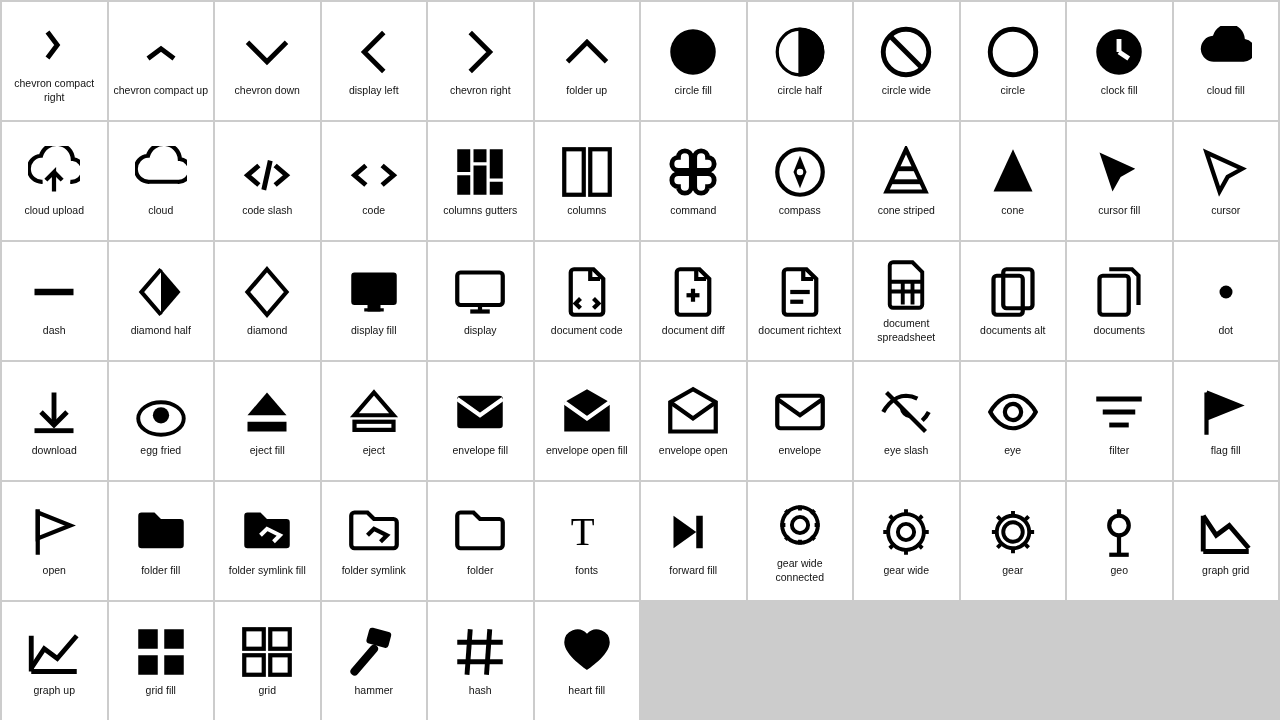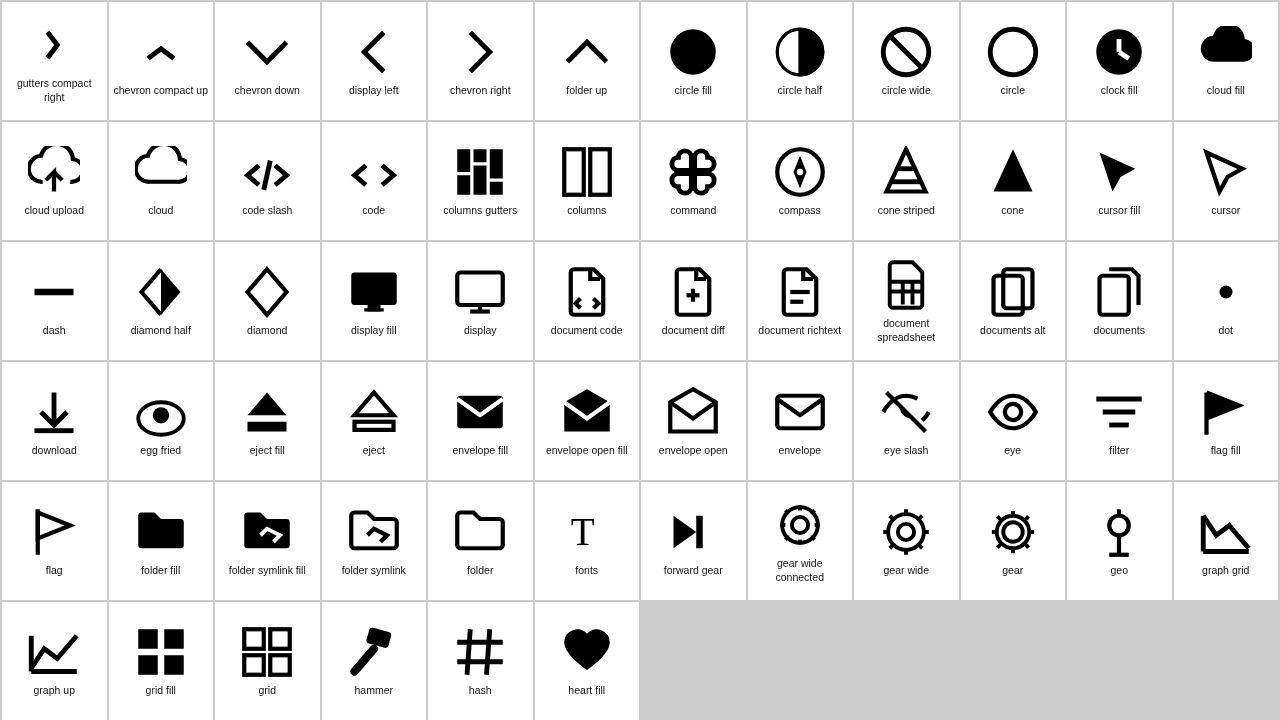--- a/index.html
+++ b/index.html
@@ -49,21 +49,21 @@
 </head>
 <body>
 
 <div class="grid">
 <div class="icon-cell">
       <div class="icon-svg">
         <svg viewBox="0 0 16 16" fill="none" stroke="#000" stroke-width="1.5">
           <path d="M6 4l3 4-3 4"></path>
         </svg>
       </div>
-      <div class="icon-label">gutters compact right</div>
+      <div class="icon-label">chevron compact right</div>
     </div>
     <div class="icon-cell">
       <div class="icon-svg">
         <svg viewBox="0 0 16 16" fill="none" stroke="#000" stroke-width="1.5">
           <path d="M4 10l4-3 4 3"></path>
         </svg>
       </div>
       <div class="icon-label">chevron compact up</div>
     </div>
     <div class="icon-cell">
@@ -489,21 +489,21 @@
       </div>
       <div class="icon-label">flag fill</div>
     </div>
     <div class="icon-cell">
       <div class="icon-svg">
         <svg viewBox="0 0 16 16" fill="none" stroke="#000" stroke-width="1.3">
           <line x1="3" y1="1" x2="3" y2="15"></line>
           <path d="M3 2l10 4-10 4z"></path>
         </svg>
       </div>
-      <div class="icon-label">flag</div>
+      <div class="icon-label">open</div>
     </div>
     <div class="icon-cell">
       <div class="icon-svg">
         <svg viewBox="0 0 16 16">
           <path d="M1 3a1 1 0 0 1 1-1h4l2 2h6a1 1 0 0 1 1 1v7a1 1 0 0 1-1 1H2a1 1 0 0 1-1-1z" fill="#000"></path>
         </svg>
       </div>
       <div class="icon-label">folder fill</div>
     </div>
     <div class="icon-cell">
@@ -540,21 +540,21 @@
       </div>
       <div class="icon-label">fonts</div>
     </div>
     <div class="icon-cell">
       <div class="icon-svg">
         <svg viewBox="0 0 16 16">
           <polygon points="2,3 9,8 2,13" fill="#000"></polygon>
           <rect x="9" y="3" width="2" height="10" fill="#000"></rect>
         </svg>
       </div>
-      <div class="icon-label">forward gear</div>
+      <div class="icon-label">forward fill</div>
     </div>
     <div class="icon-cell">
       <div class="icon-svg">
         <svg viewBox="0 0 16 16" fill="none" stroke="#000" stroke-width="1.2">
           <circle cx="8" cy="8" r="2.5"></circle>
           <path d="M8 2v1.5M8 12.5V14M2 8h1.5M12.5 8H14M3.5 3.5l1.1 1.1M11.4 11.4l1.1 1.1M3.5 12.5l1.1-1.1M11.4 4.6l1.1-1.1"></path>
           <circle cx="8" cy="8" r="5.5"></circle>
         </svg>
       </div>
       <div class="icon-label">gear wide connected</div>

